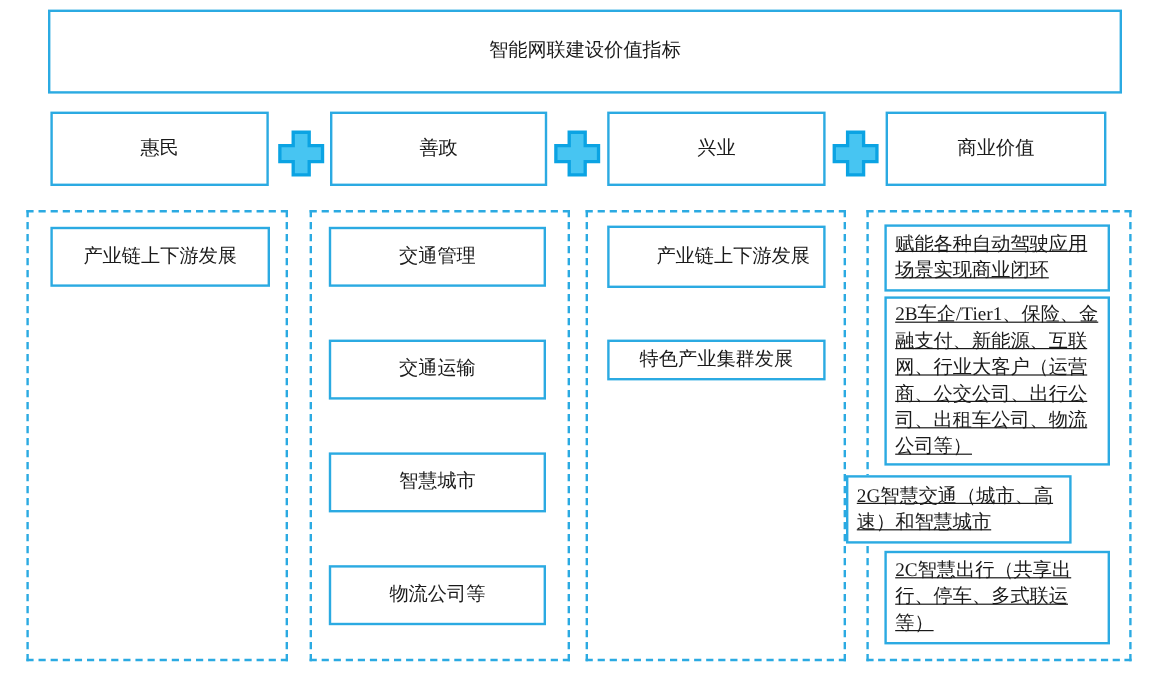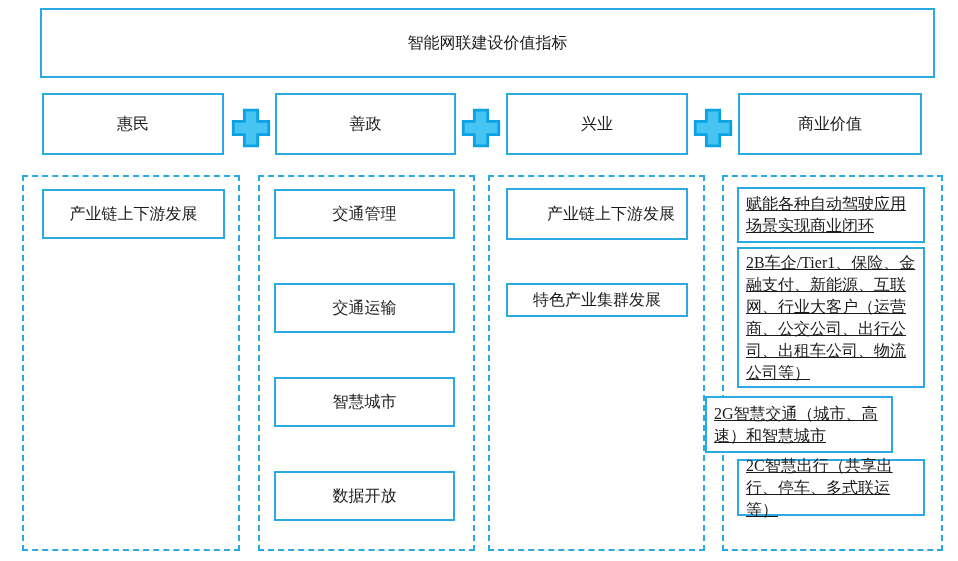--- a/index.html
+++ b/index.html
@@ -80,21 +80,21 @@
   .c2-i4 { left: 274px; top: 471px; width: 181px; height: 50px; }
 
   
   .c3-i1 { left: 506px; top: 188px; width: 182px; height: 52px; padding-left: 28px; }
   .c3-i2 { left: 506px; top: 283px; width: 182px; height: 34px; }
 
   
   .c4-i1 { left: 737px; top: 187px; width: 188px; height: 56px; }
   .c4-i2 { left: 737px; top: 247px; width: 188px; height: 141px; }
   .c4-i3 { left: 705px; top: 396px; width: 188px; height: 57px; }
-  .c4-i4 { left: 737px; top: 459px; width: 188px; height: 57px; }
+  .c4-i4 { left: 737px; top: 459px; width: 188px; height: 78px; }
 </style>
 </head>
 <body>
 
 <div class="canvas">
 
   <div class="box title-box">
     <span>智能网联建设价值指标</span>
   </div>
 
@@ -132,21 +132,21 @@
   <div class="box c2-i1">
     <span>交通管理</span>
   </div>
   <div class="box c2-i2">
     <span>交通运输</span>
   </div>
   <div class="box c2-i3">
     <span>智慧城市</span>
   </div>
   <div class="box c2-i4">
-    <span>数据开放</span>
+    <span>物流公司等</span>
   </div>
 
   <div class="box c3-i1">
     <span>产业链上下游发展</span>
   </div>
   <div class="box c3-i2">
     <span>特色产业集群发展</span>
   </div>
 
   <div class="box textbox c4-i1">

